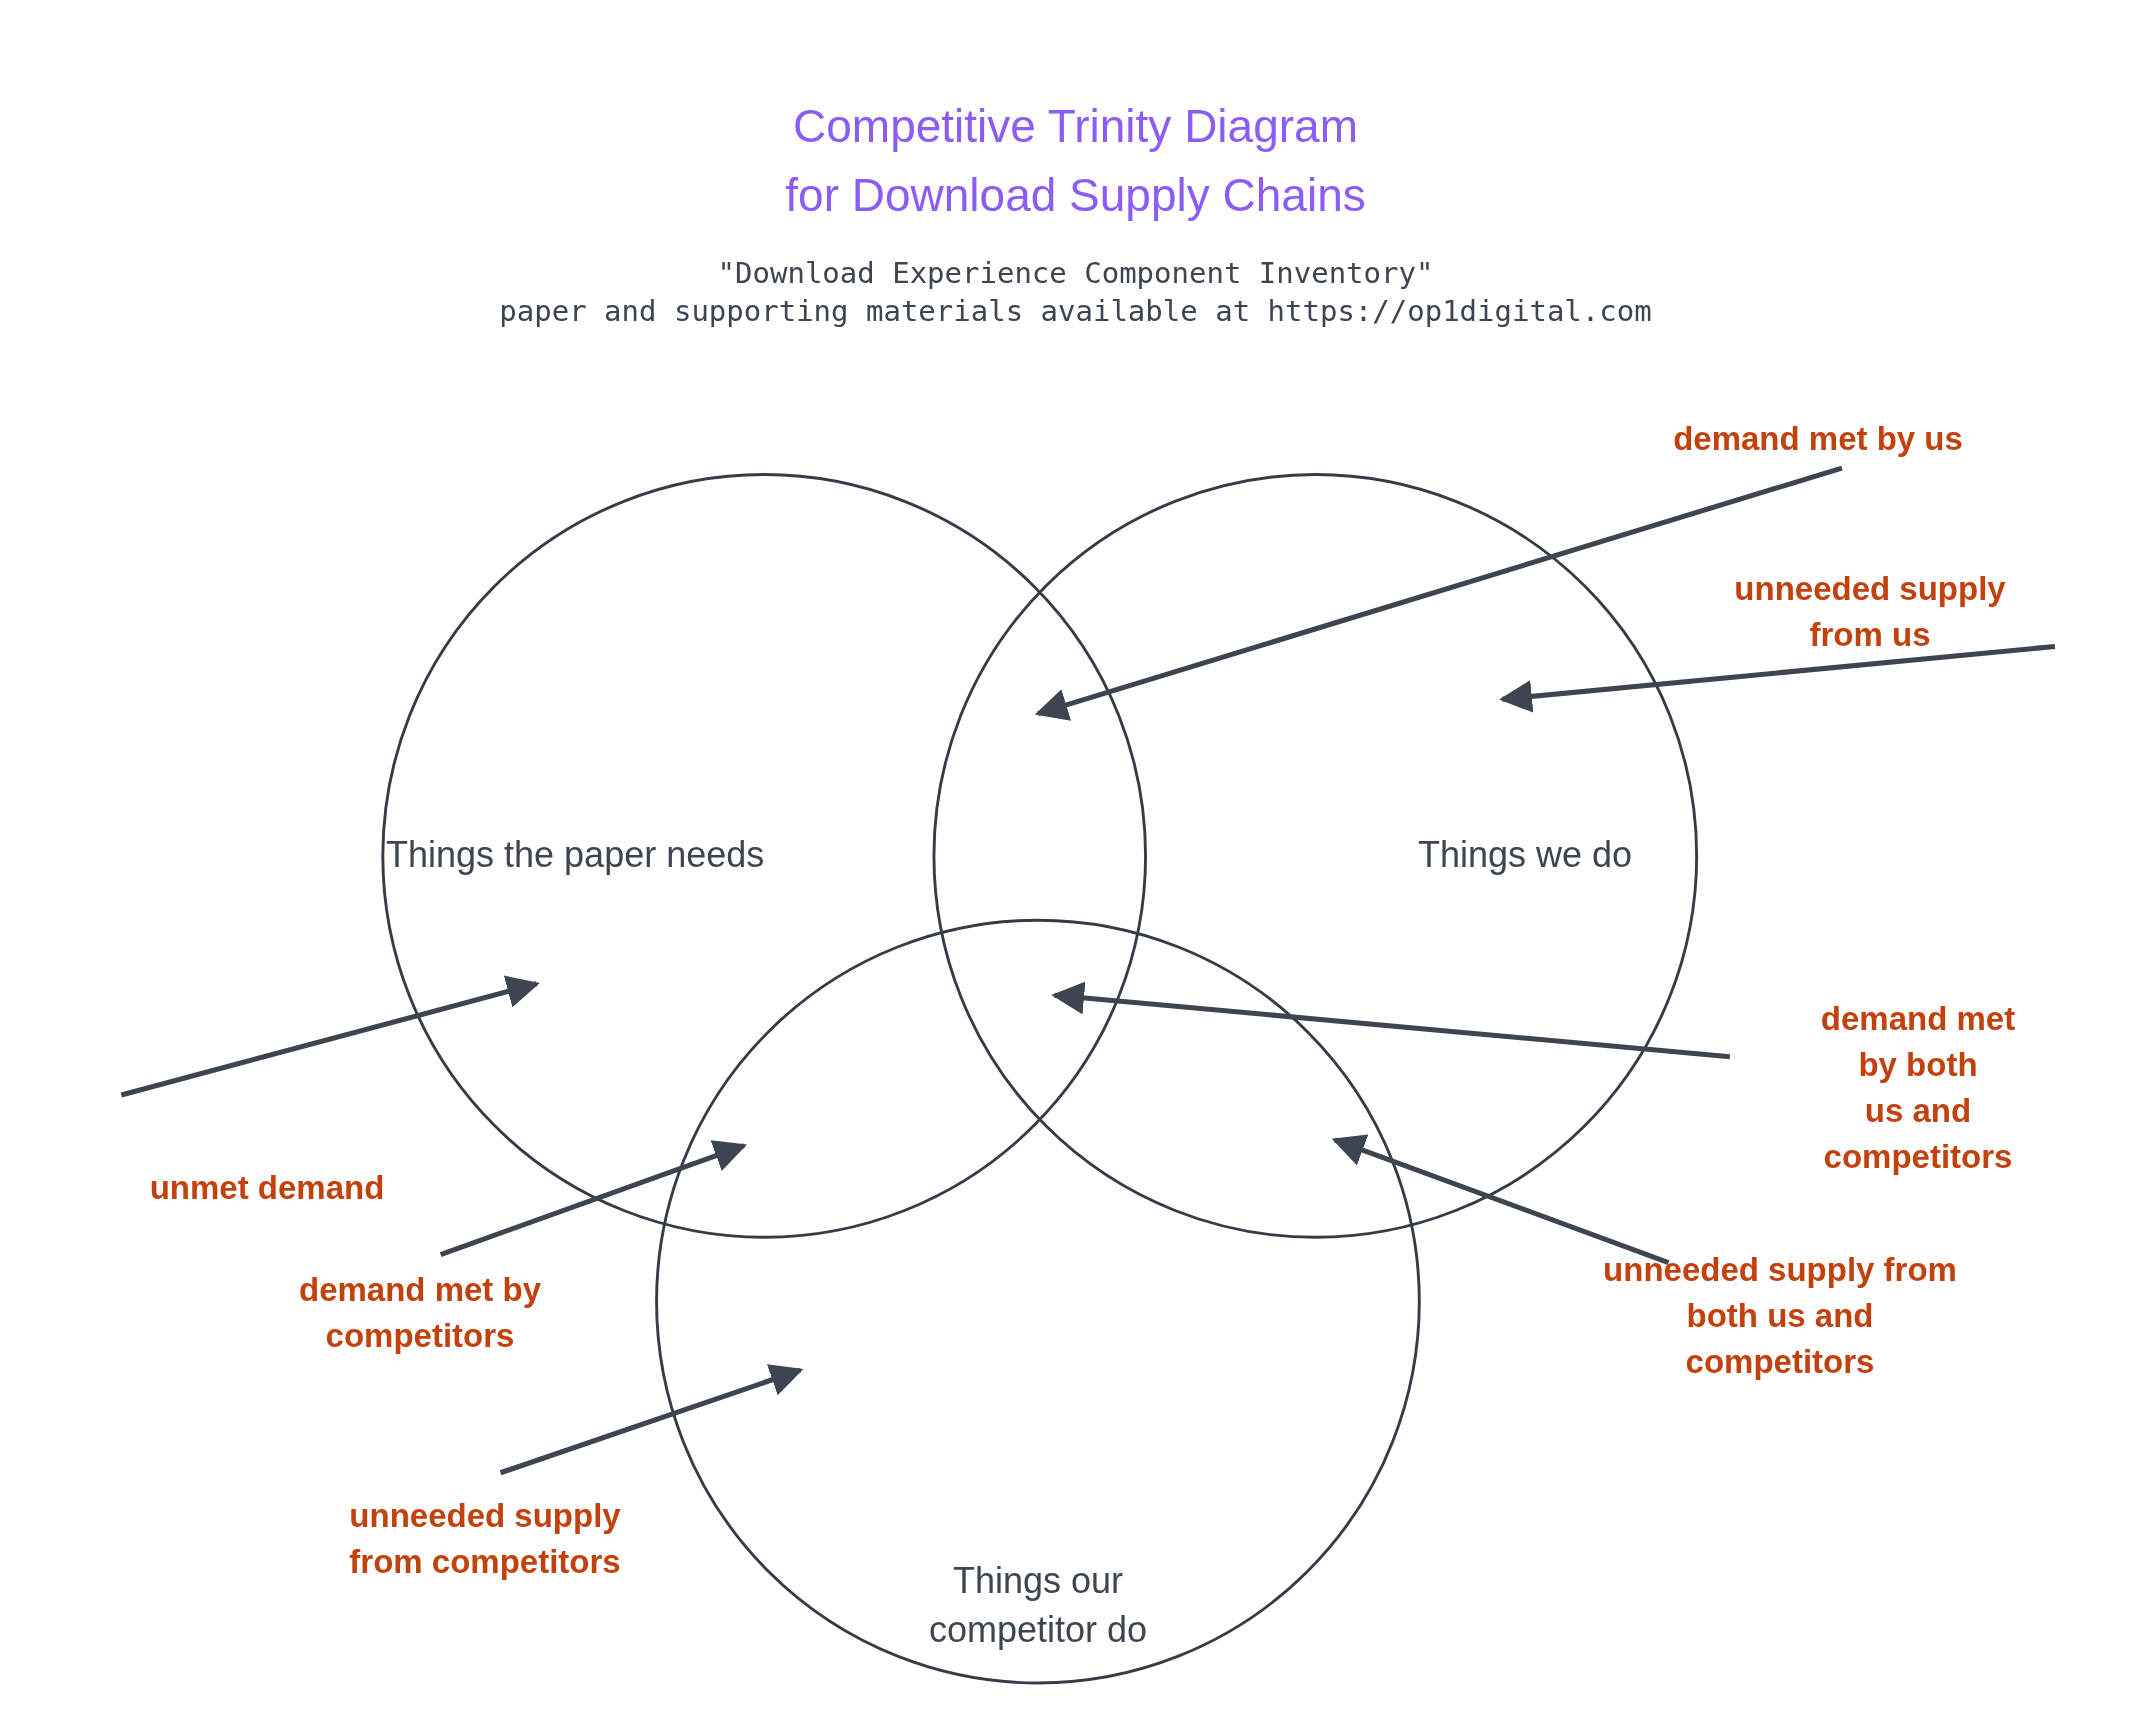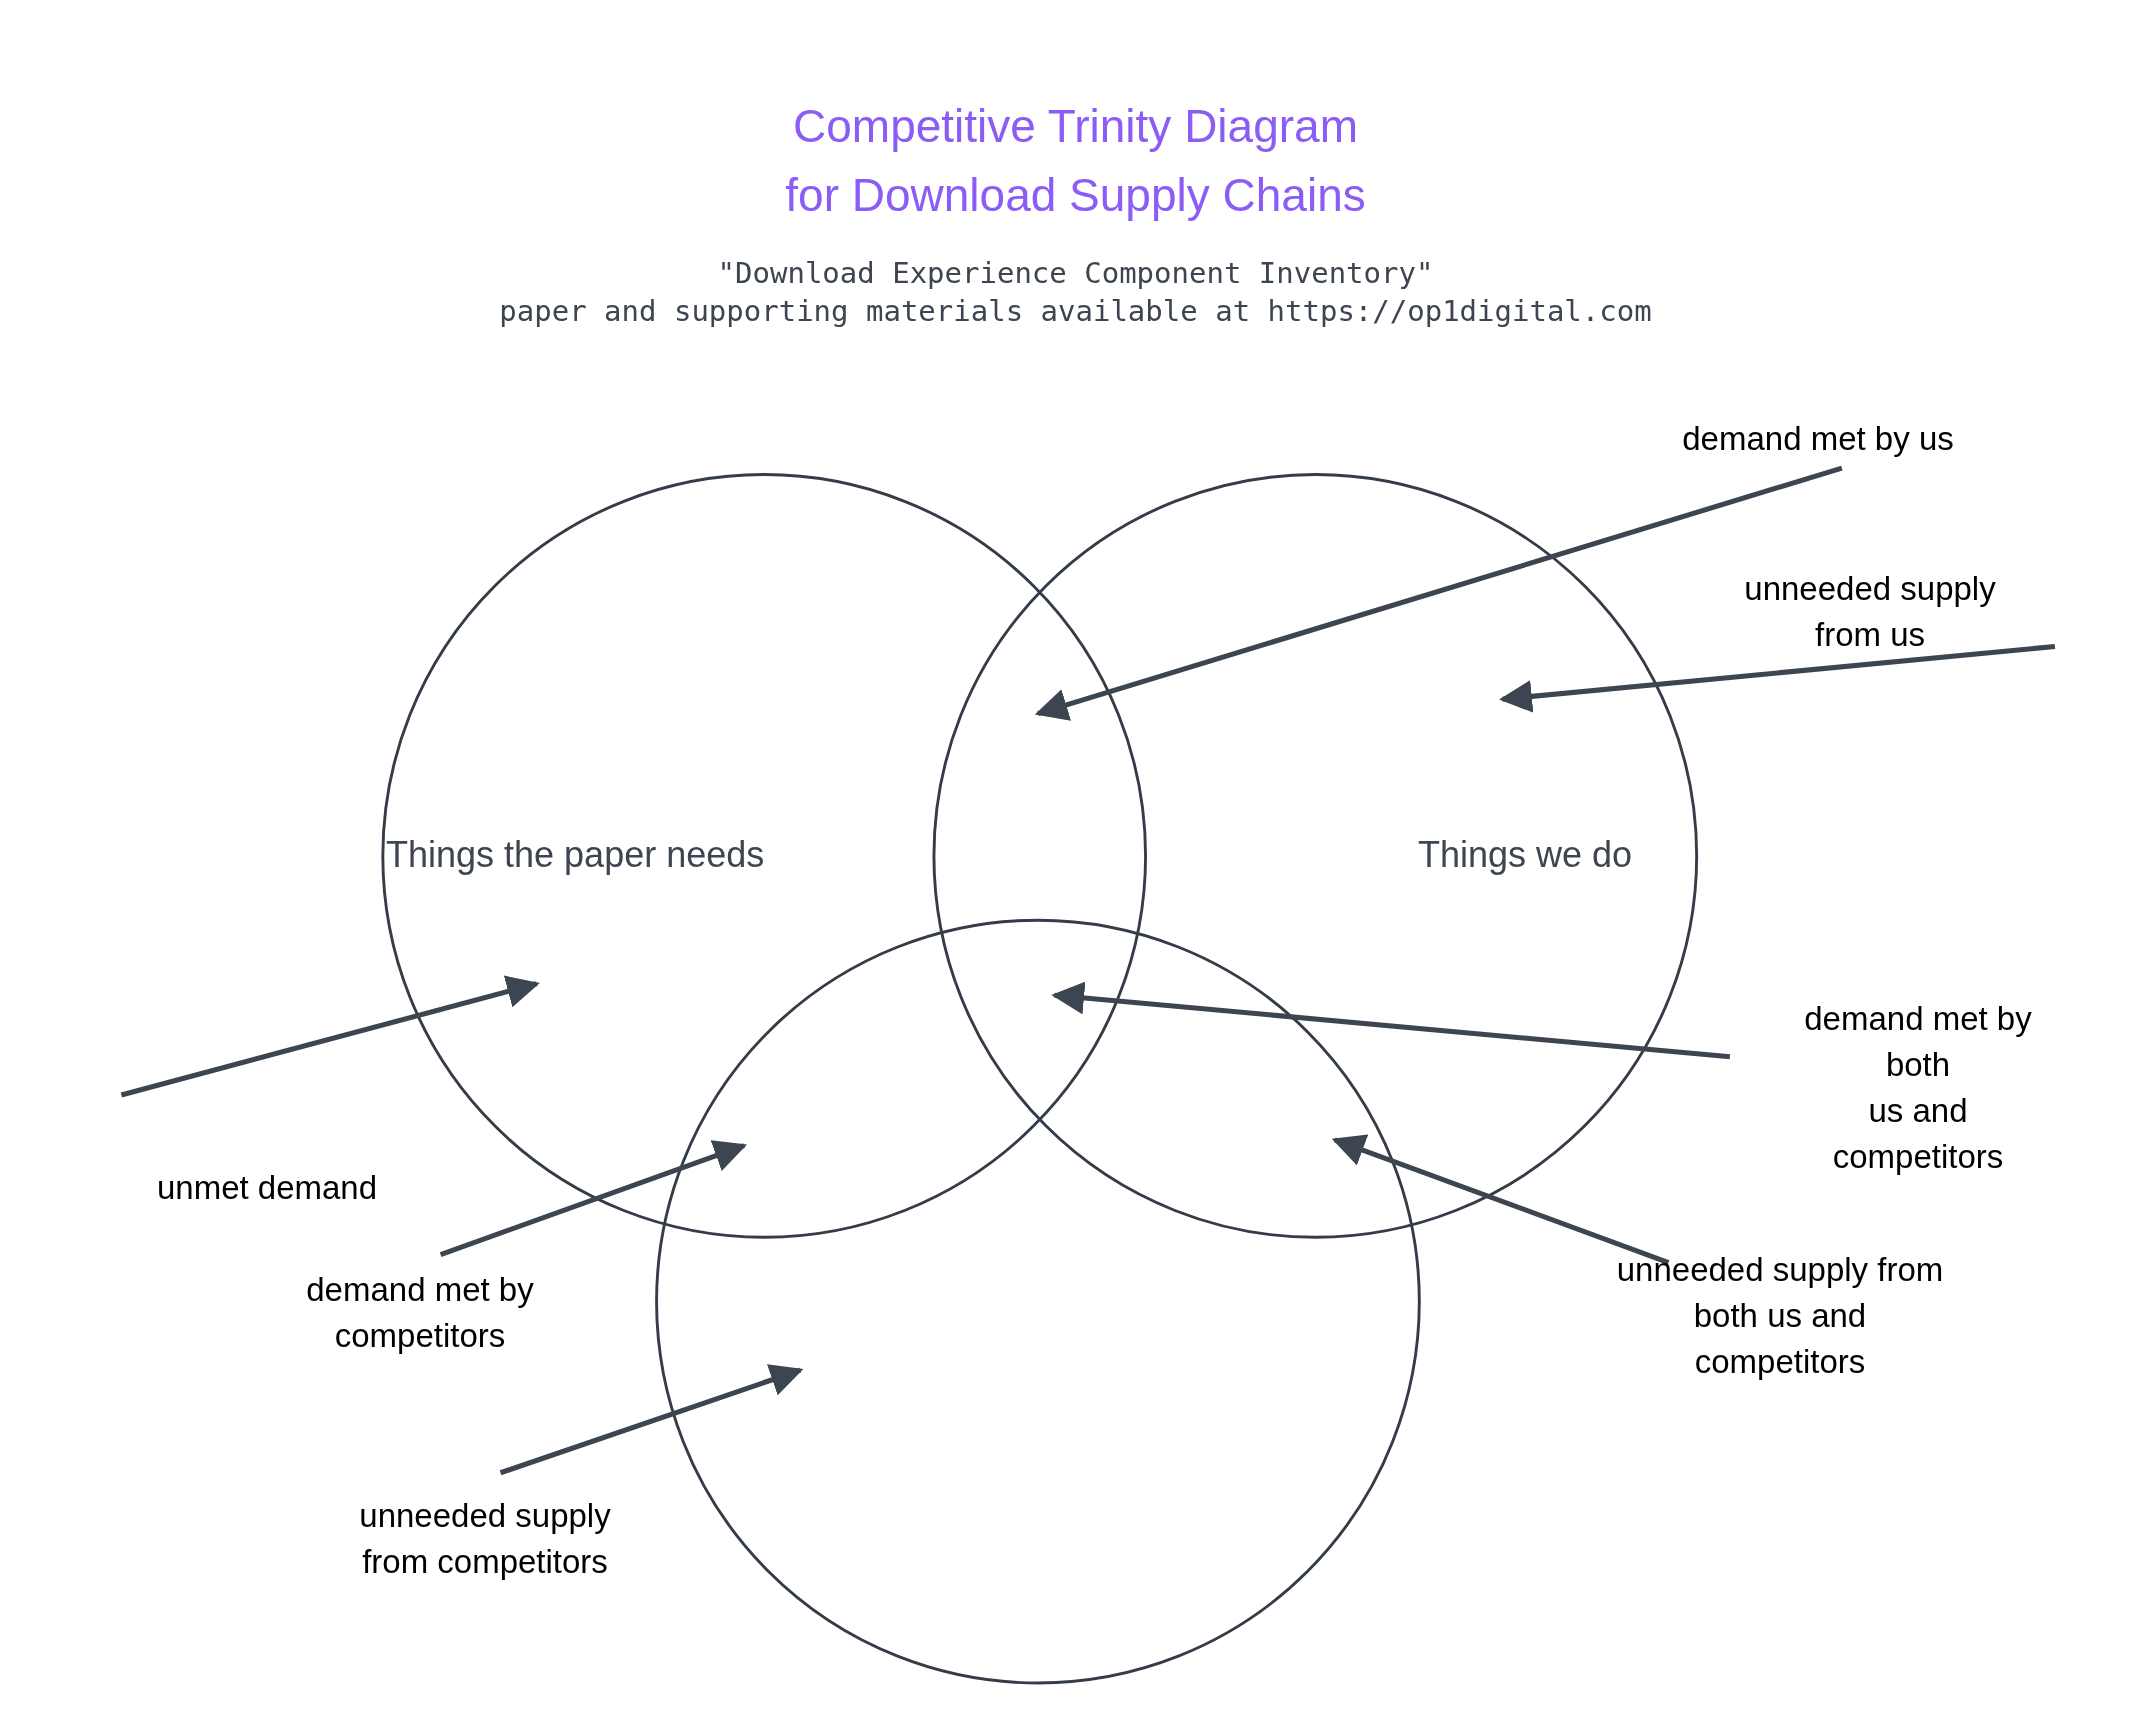--- a/index.html
+++ b/index.html
@@ -50,22 +50,23 @@
     line-height: 49px;
     white-space: pre-line;
     color: #3d4551;
   }
   .annotation {
     position: absolute;
     font-size: 33px;
     line-height: 46px;
     text-align: center;
     white-space: pre-line;
-    color: #000000;
+    color: #c2410c;
     transform: translate(-50%, -50%);
+    font-weight: bold;
   }
   .center-anchor { transform: translate(-50%, -50%); text-align: right; }
   .left-anchor   { transform: translate(0, -50%); text-align: left; }
 </style>
 </head>
 <body>
 
 <div id="stage">
 
   <div class="title">Competitive Trinity Diagram
@@ -91,20 +92,22 @@
     <line x1="610" y1="1737" x2="1030" y2="1586" stroke="#3d4551" stroke-width="7" marker-end="url(#arrowhead)"></line>
     <line x1="693" y1="2039" x2="1108" y2="1897" stroke="#3d4551" stroke-width="7" marker-end="url(#arrowhead)"></line>
     <line x1="2395" y1="1463" x2="1460" y2="1378" stroke="#3d4551" stroke-width="7" marker-end="url(#arrowhead)"></line>
     <line x1="2310" y1="1748" x2="1848" y2="1578" stroke="#3d4551" stroke-width="7" marker-end="url(#arrowhead)"></line>
   </svg>
 
   <div class="circle-label left-anchor" style="left:386px; top:854px;">Things the paper needs</div>
 
   <div class="circle-label center-anchor" style="left:1525px; top:854px;">Things we do</div>
 
+  <div class="circle-label center-anchor" style="left:1038px; top:1605px; text-align:center;">Things our
+competitor do</div>
 
   <div class="annotation" style="left:1818px; top:439px;">demand met by us</div>
 
   <div class="annotation" style="left:1870px; top:612px;">unneeded supply from us</div>
 
   <div class="annotation" style="left:219px; top:1188px;margin-left:48px;">unmet demand</div>
 
   <div class="annotation" style="left:420px; top:1313px;">demand met by
 competitors</div>
 

